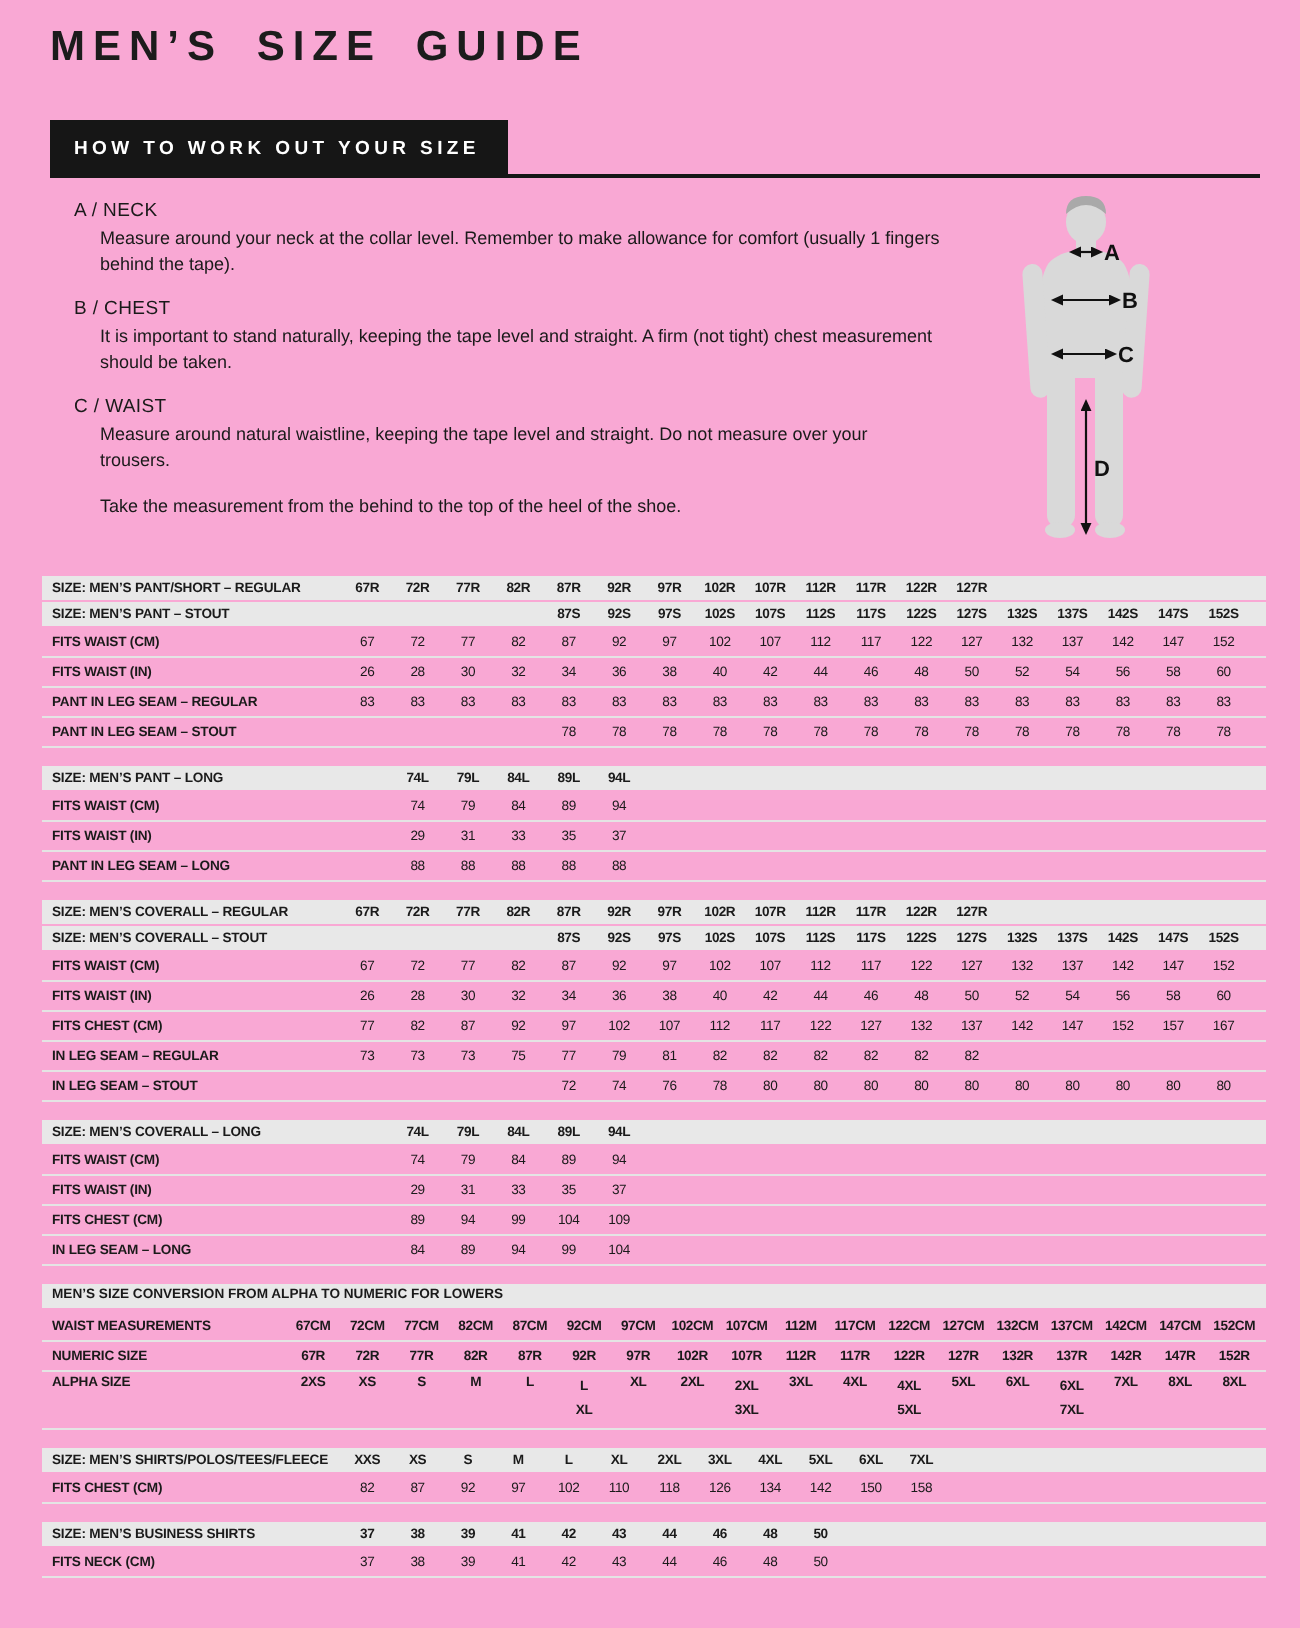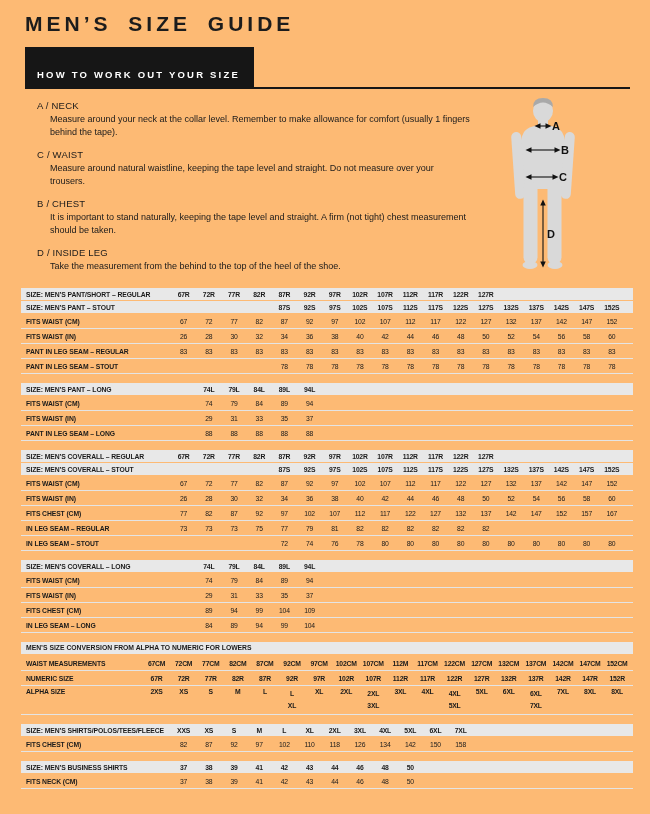--- a/index.html
+++ b/index.html
@@ -1,24 +1,24 @@
 <!DOCTYPE html>
 <html><head>
 <meta charset="utf-8">
 <style>
   html,body{margin:0;padding:0;background:#fff;}
   body{width:650px;height:814px;font-family:"Liberation Sans",sans-serif;color:#1a1a1a;}
-  .page{position:relative;width:650px;height:814px;overflow:hidden;background:#fdba74;}
+  .page{position:relative;width:650px;height:814px;overflow:hidden;background:#f9a8d4;}
 
   .title{position:absolute;left:25px;top:12px;margin:0;font-size:21px;font-weight:700;
          letter-spacing:4px;word-spacing:7px;color:#1c1c1c;}
 
   .banner-row{position:absolute;left:25px;top:62px;width:605px;height:25px;border-bottom:2px solid #161616;}
   .banner{position:absolute;left:0;bottom:0;background:#161616;color:#fff;font-size:9.5px;
-          font-weight:700;letter-spacing:2.2px;padding:22px 14px 7px 12px;white-space:nowrap;}
+          font-weight:700;letter-spacing:2.2px;padding:9px 14px 7px 12px;white-space:nowrap;}
 
   .sections{position:absolute;left:25px;top:100px;width:460px;}
   .section{margin-bottom:10px;margin-left:12px;}
   .sec-h{margin:0 0 2px 0;font-size:9.5px;font-weight:400;letter-spacing:0.2px;}
   .sec-p{margin:0 0 0 13px;font-size:9px;line-height:13px;max-width:420px;}
 
   .figure{position:absolute;left:490px;top:92px;width:125px;height:182px;}
 
   .tables-area{position:absolute;left:21px;top:288px;width:612px;}
   .tbl{margin-bottom:9px;}
@@ -46,29 +46,28 @@
   <div class="banner-row">
     <div class="banner">HOW TO WORK OUT YOUR SIZE</div>
   </div>
 
   <div class="sections">
     <div class="section">
       <p class="sec-h">A / NECK</p>
       <p class="sec-p">Measure around your neck at the collar level. Remember to make allowance for comfort (usually 1 fingers behind the tape).</p>
     </div>
     <div class="section">
+      <p class="sec-h">B / CHEST</p>
+      <p class="sec-p">It is important to stand naturally, keeping the tape level and straight. A firm (not tight) chest measurement should be taken.</p>
+    </div>
+    <div class="section">
       <p class="sec-h">C / WAIST</p>
       <p class="sec-p">Measure around natural waistline, keeping the tape level and straight. Do not measure over your trousers.</p>
     </div>
     <div class="section">
-      <p class="sec-h">B / CHEST</p>
-      <p class="sec-p">It is important to stand naturally, keeping the tape level and straight. A firm (not tight) chest measurement should be taken.</p>
-    </div>
-    <div class="section">
-      <p class="sec-h">D / INSIDE LEG</p>
       <p class="sec-p">Take the measurement from the behind to the top of the heel of the shoe.</p>
     </div>
   </div>
 
   <svg class="figure" viewBox="0 0 125 182" width="125" height="182" xmlns="http://www.w3.org/2000/svg">
     <defs>
       <marker id="ah" markerWidth="7" markerHeight="7" refX="3.2" refY="2.5" orient="auto-start-reverse">
         <path d="M0,0 L5.5,2.5 L0,5 Z" fill="#111"></path>
       </marker>
     </defs>

